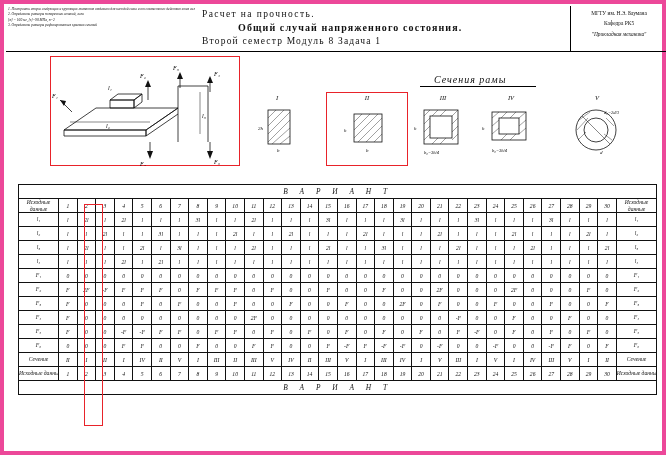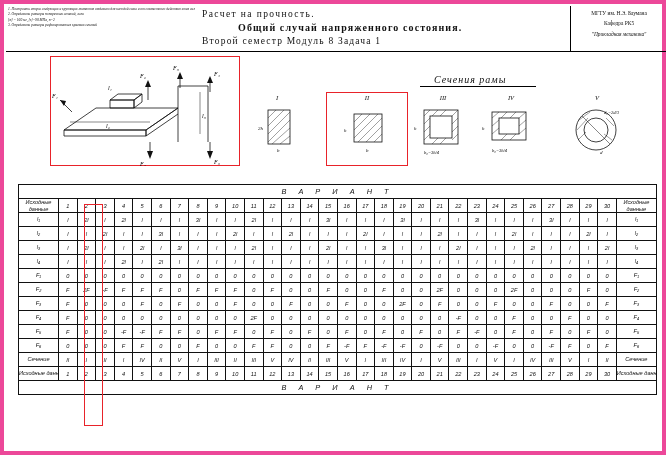--- a/index.html
+++ b/index.html
@@ -71,21 +71,21 @@
   }
   
   .tbl-wrap{
     position:absolute;left:14px;top:180px;width:638px;height:260px;
   }
   table.vt{
     border-collapse:collapse;
     width:638px;
     table-layout:fixed;
     font-size:5.6px;
-    font-family:Liberation Sans, sans-serif;
+    font-family:Liberation Serif, serif;
     padding-left:35px;
   }
   table.vt td{
     border:0.6px solid #111;
     text-align:center;
     height:13px;
     padding:0;
     font-style:italic;
     color:#111;
     overflow:hidden;

